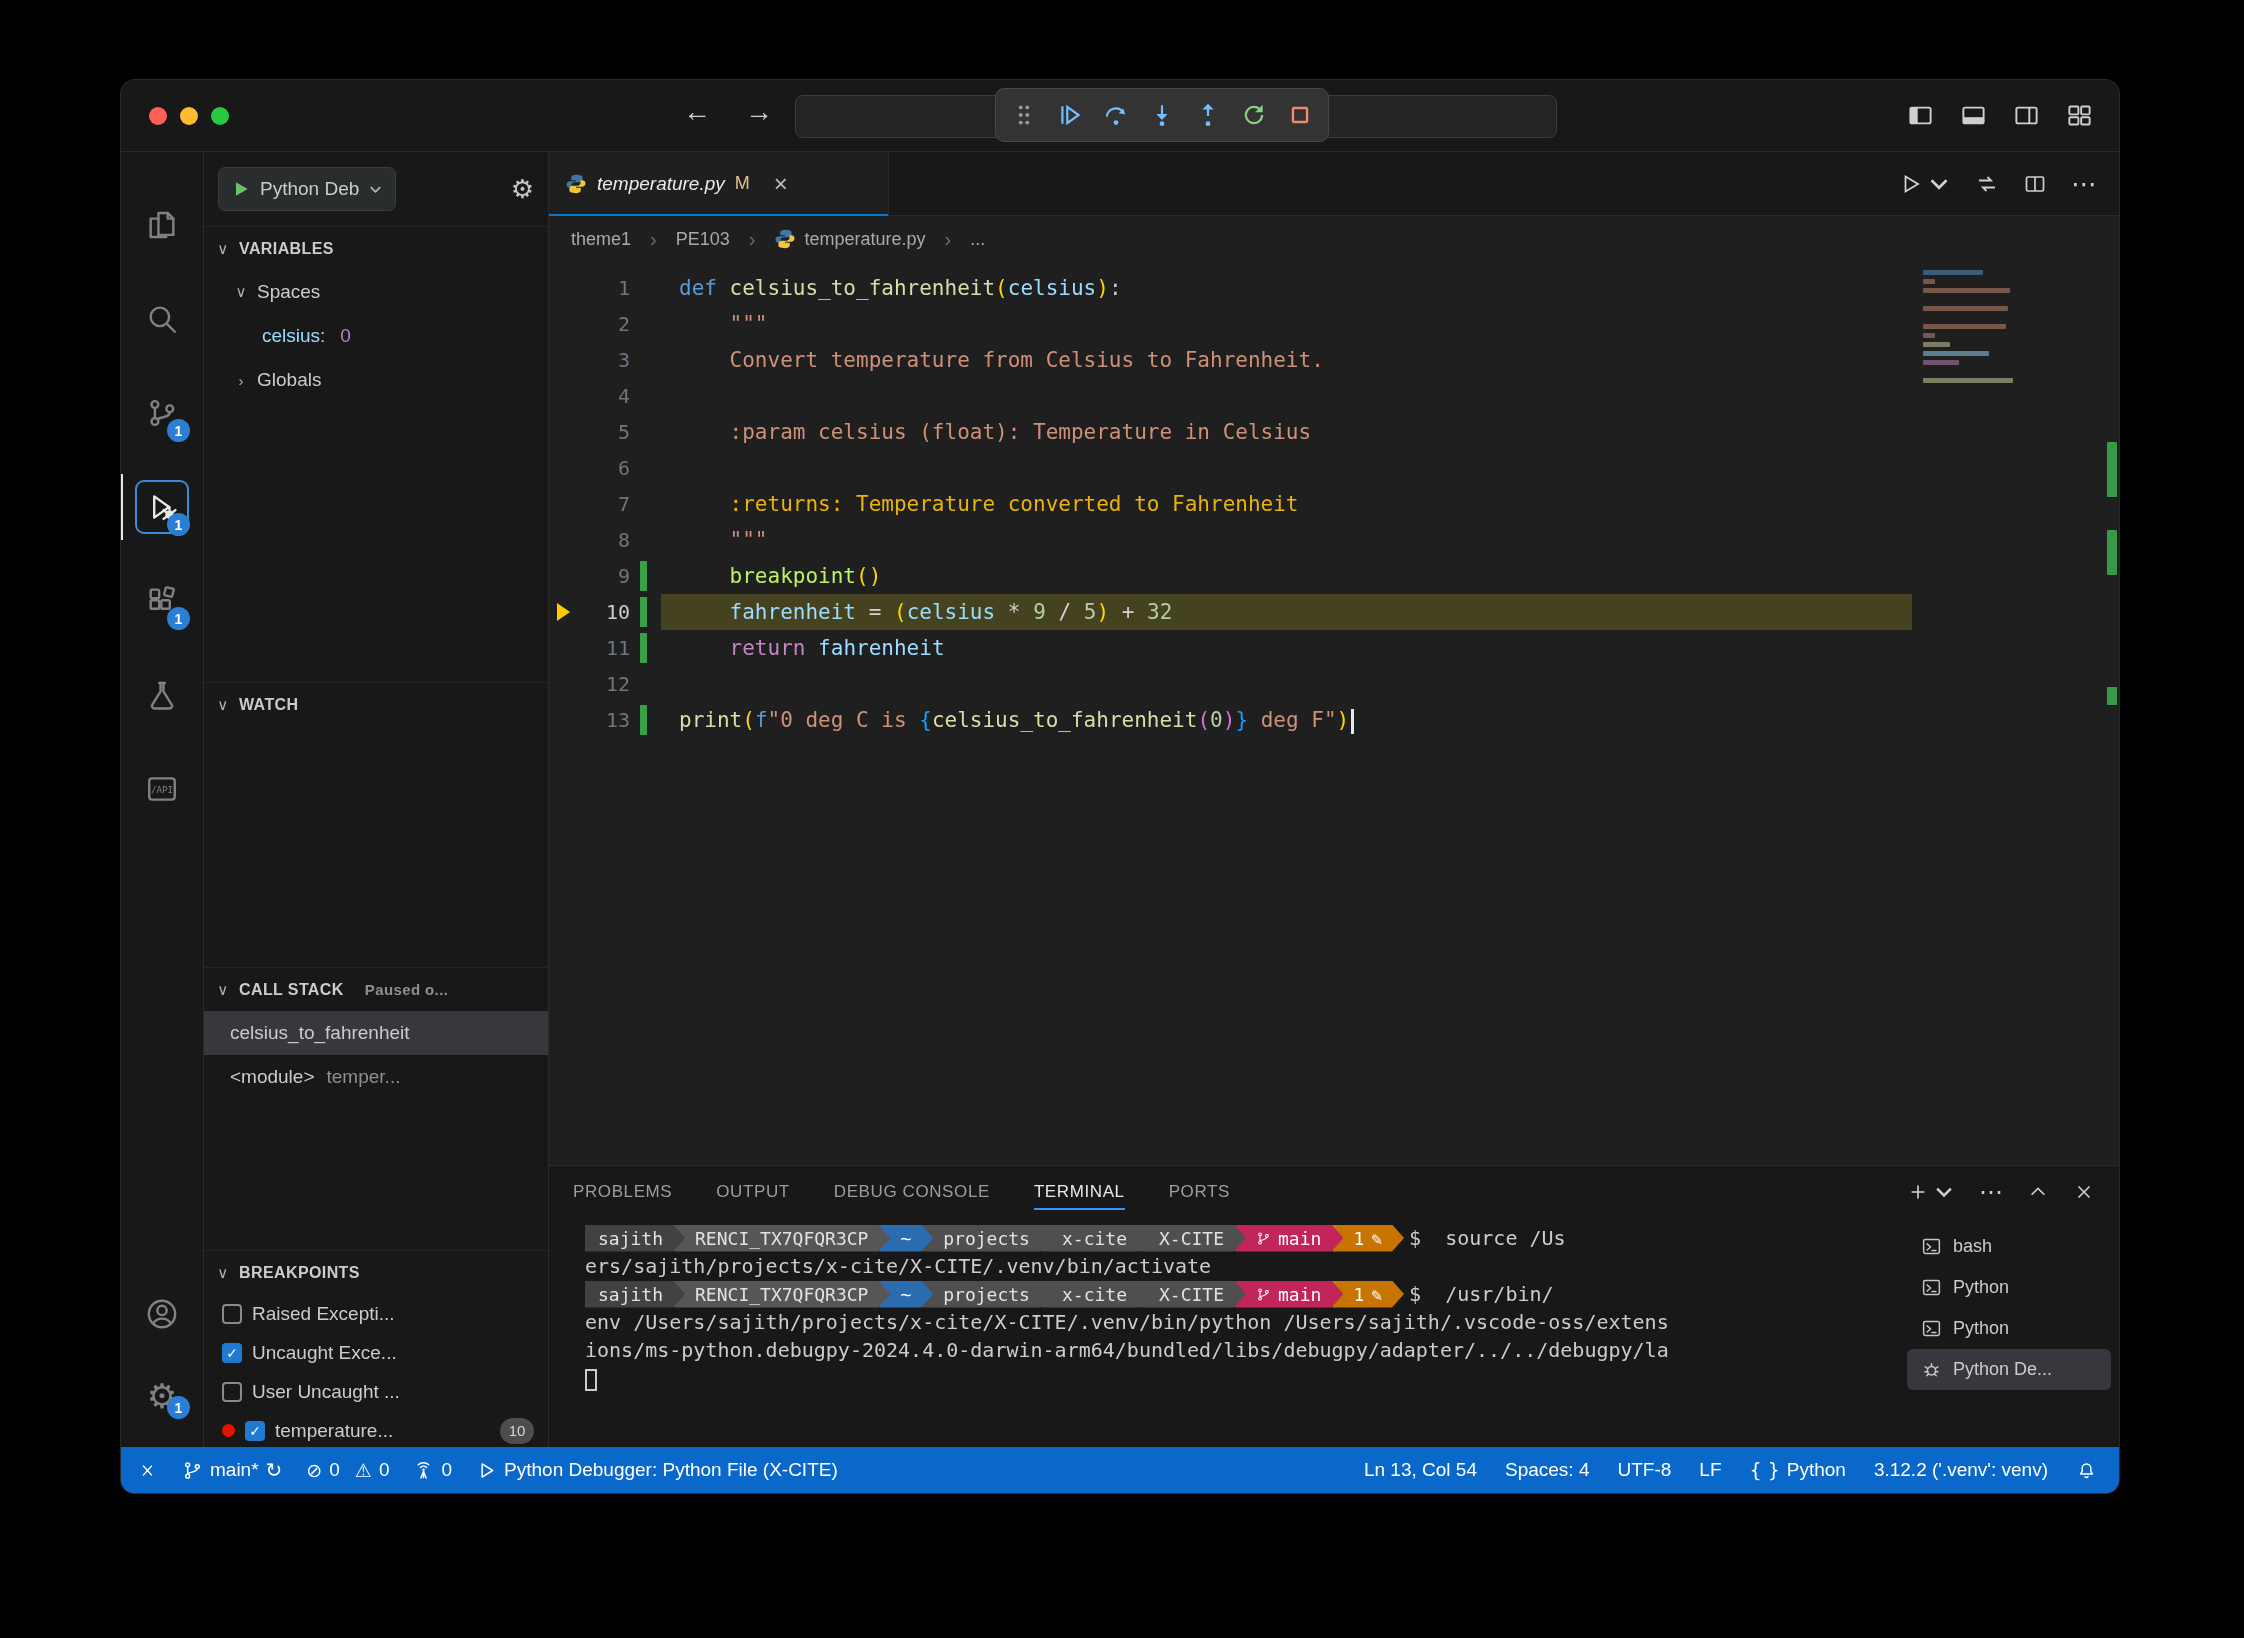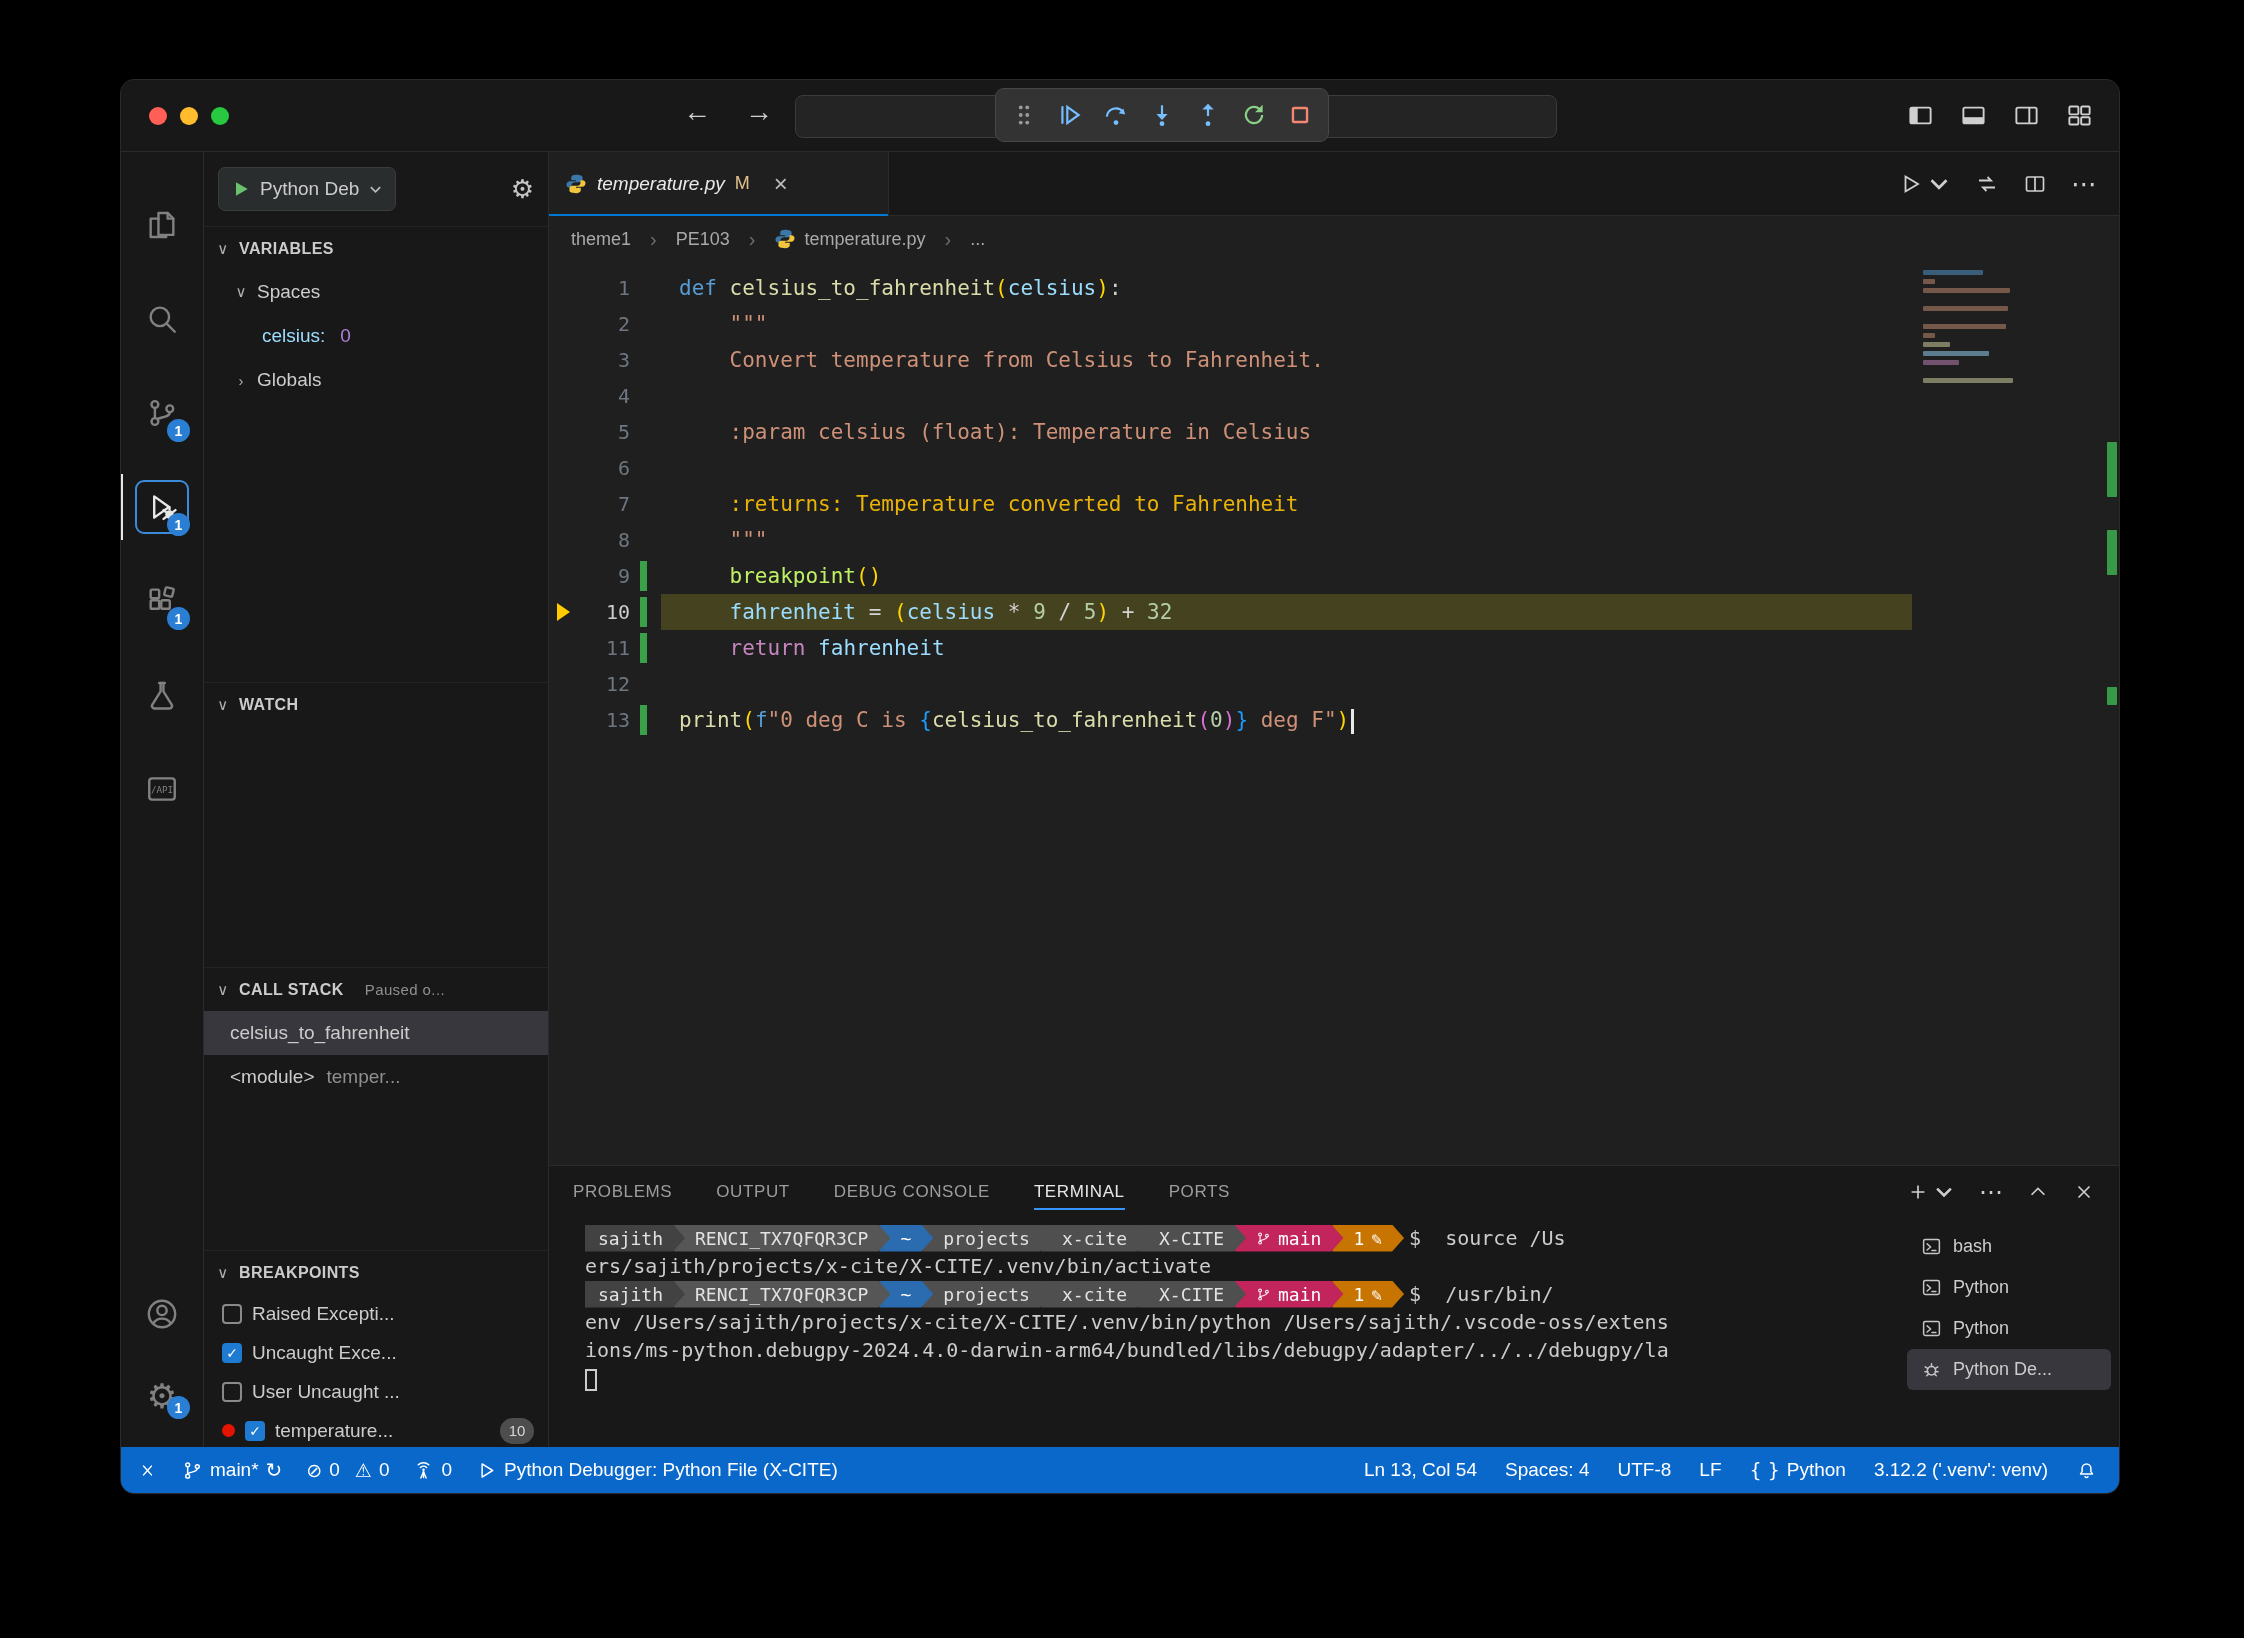--- a/index.html
+++ b/index.html
@@ -49,21 +49,21 @@
   .sb-header{height:74px;flex:none;display:flex;align-items:center;padding:0 14px;gap:10px}
   .launch-pill{height:44px;display:flex;align-items:center;gap:9px;background:#2a2d2e;border:1px solid #3c3c3c;
     border-radius:7px;padding:0 12px;cursor:pointer}
   .launch-pill .playicon svg{width:20px;height:20px;color:#6cc26c}
   .launch-pill .chev svg{width:15px;height:15px;color:#bbbbbb}
   .sb-gear{margin-left:auto;font-size:26px;color:#c5c5c5;cursor:pointer;font-family:"DejaVu Sans",sans-serif}
   .section{overflow:hidden}
   .sec-title{height:44px;display:flex;align-items:center;gap:9px;padding-left:12px;font-size:16px;font-weight:bold;
     color:#cccccc;letter-spacing:.4px;border-top:1px solid #242424;cursor:pointer}
   .chevron{color:#b0b0b0;font-size:15px;width:14px;display:inline-block;text-align:center;font-weight:normal}
-  .sec-note{margin-left:12px;color:#8f8f8f;font-size:15px;font-weight:normal;white-space:nowrap;overflow:hidden}
+  .sec-note{margin-left:12px;color:#8f8f8f;font-size:15px;font-weight:bold;white-space:nowrap;overflow:hidden}
   .tree-row{height:44px;display:flex;align-items:center;gap:9px;color:#cccccc;cursor:pointer;white-space:nowrap}
   .var-name{color:#9cdcfe}.var-value{color:#b180d7;margin-left:6px}
   .frame-row{height:44px;display:flex;align-items:center;padding-left:26px;gap:12px;cursor:pointer;white-space:nowrap}
   .frame-row.selected{background:#37373d}
   .frame-detail{color:#8f8f8f}
   .sec-variables{height:456px}.sec-watch{height:285px}.sec-callstack{height:283px}.sec-breakpoints{flex:1}
   .bp-row{height:39px;display:flex;align-items:center;gap:10px;padding:0 14px 0 18px;cursor:pointer;white-space:nowrap}
   .bp-dot{width:13px;height:13px;border-radius:50%;background:#e51400;flex:none}
   .bp-check{width:20px;height:20px;border-radius:4px;flex:none;display:flex;align-items:center;justify-content:center;font-size:14px}
   .bp-check.checked{background:#1f7ad1;color:#fff}

